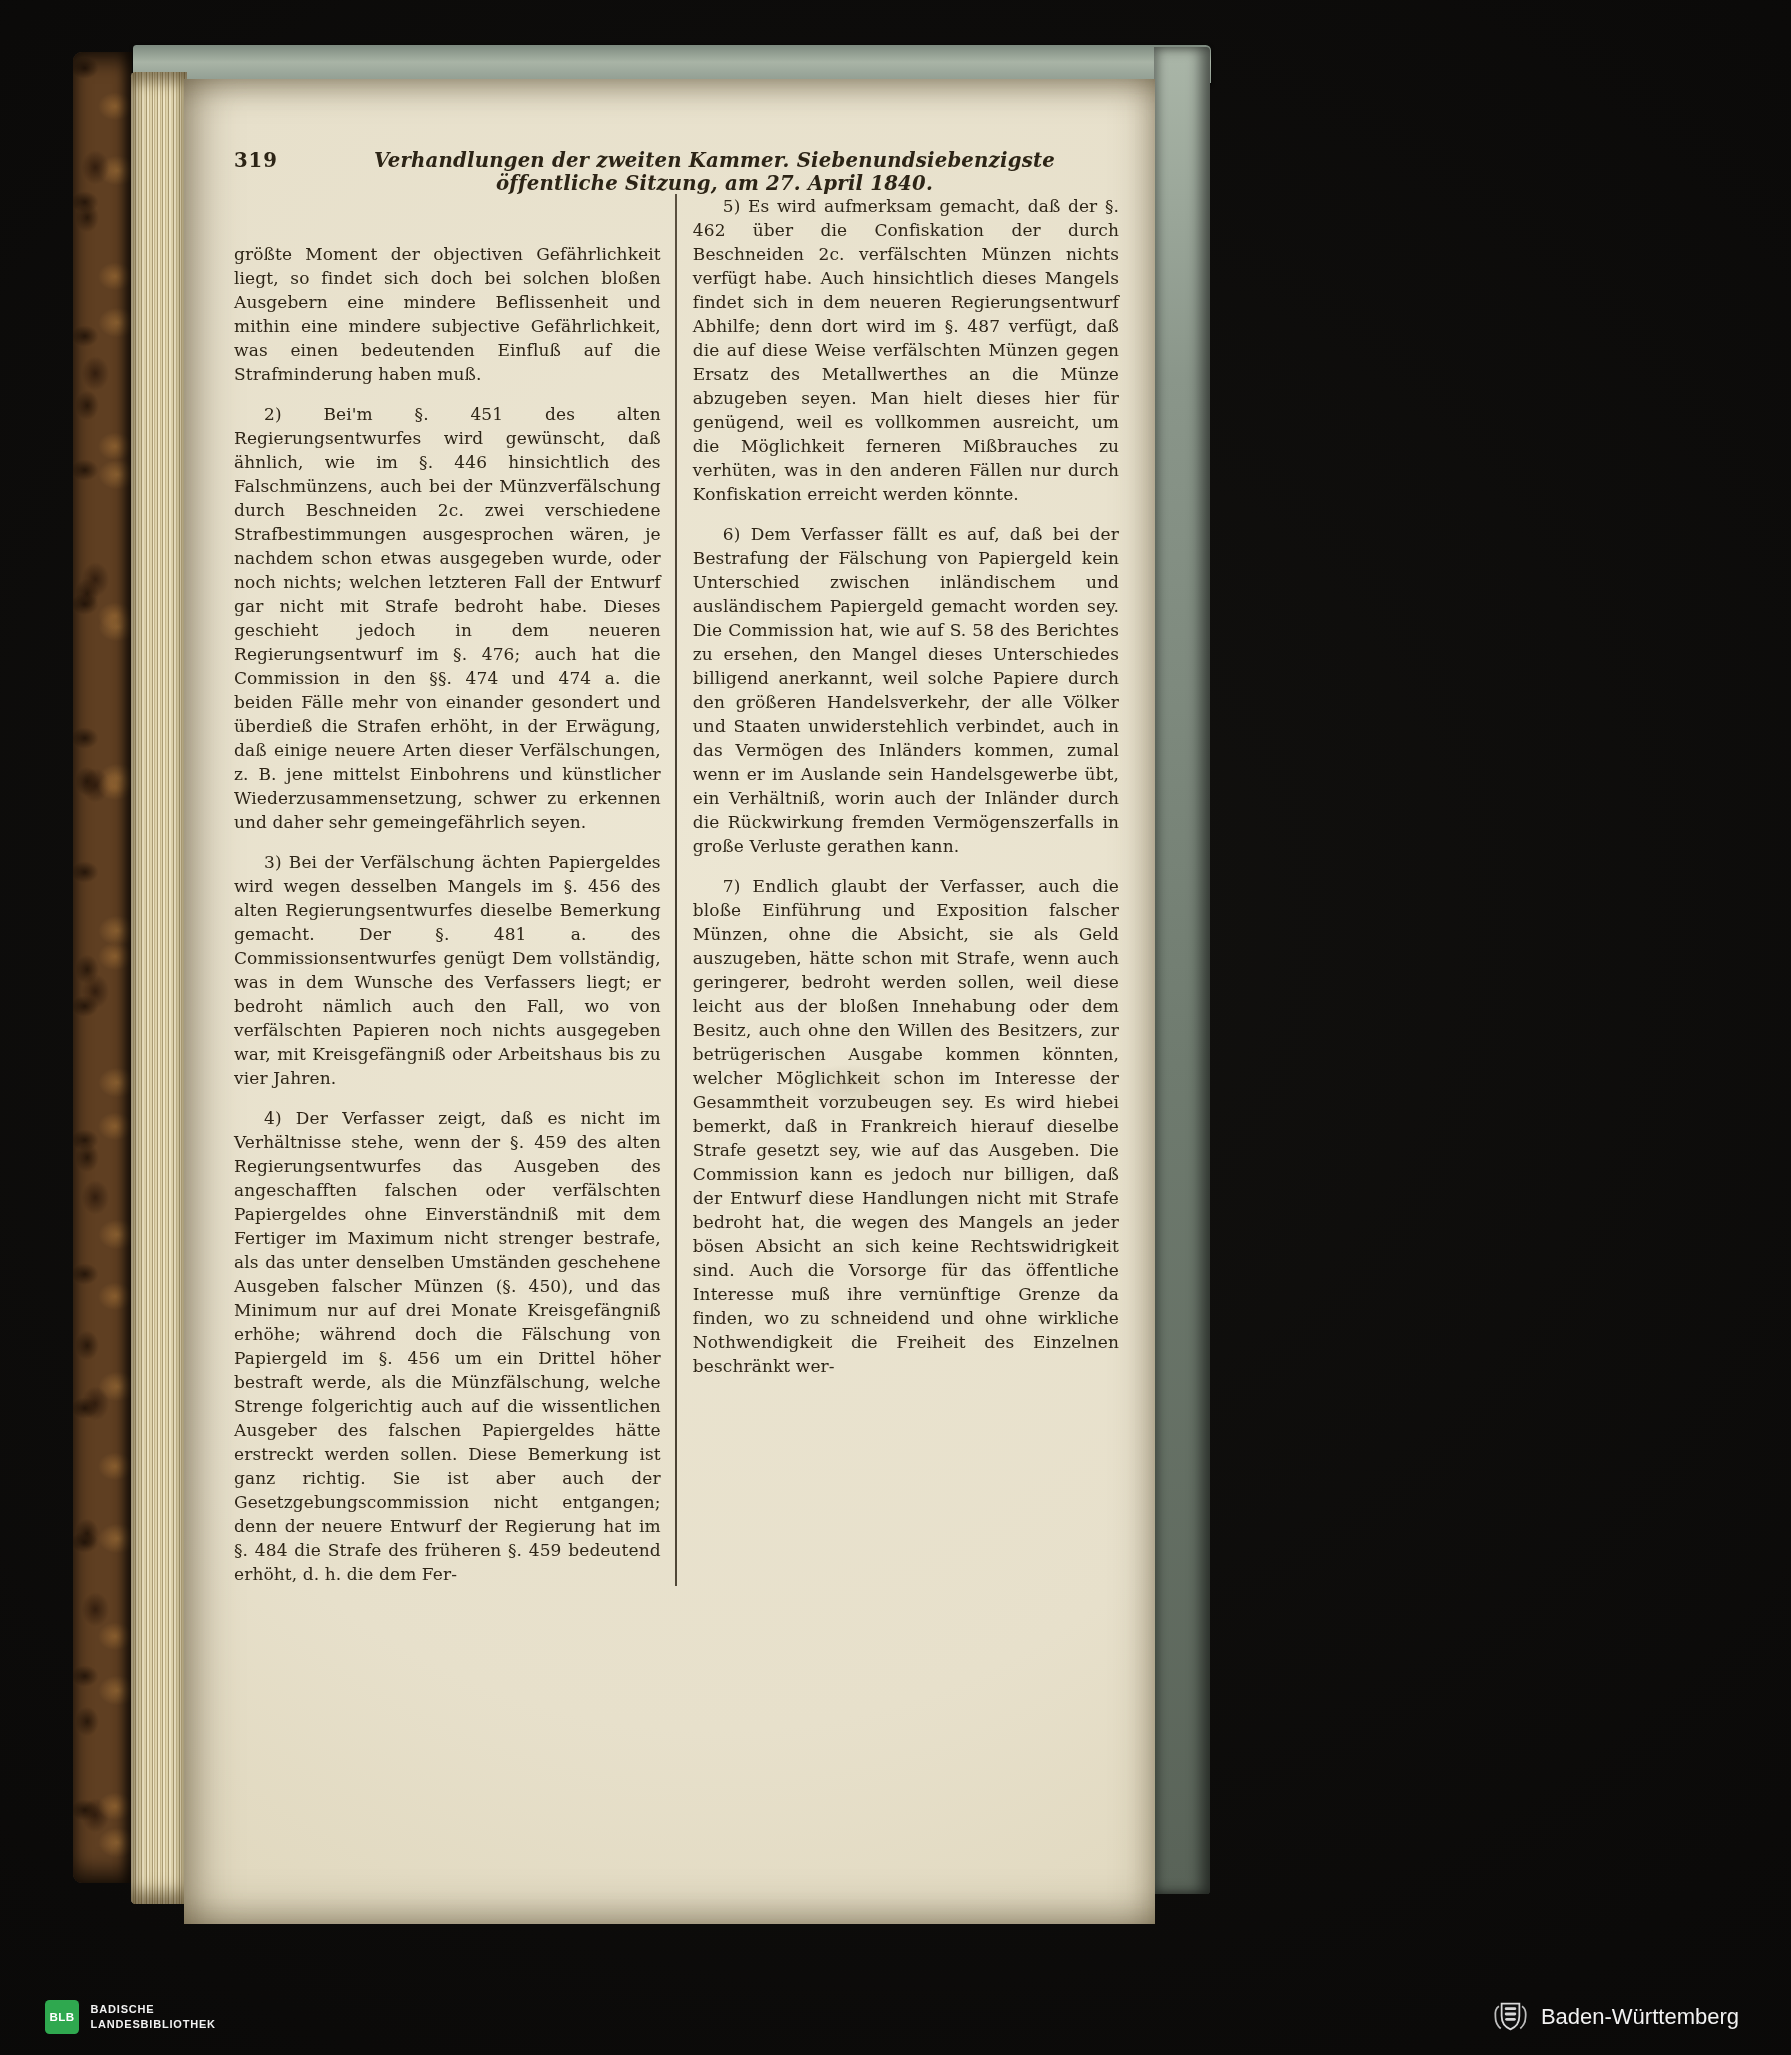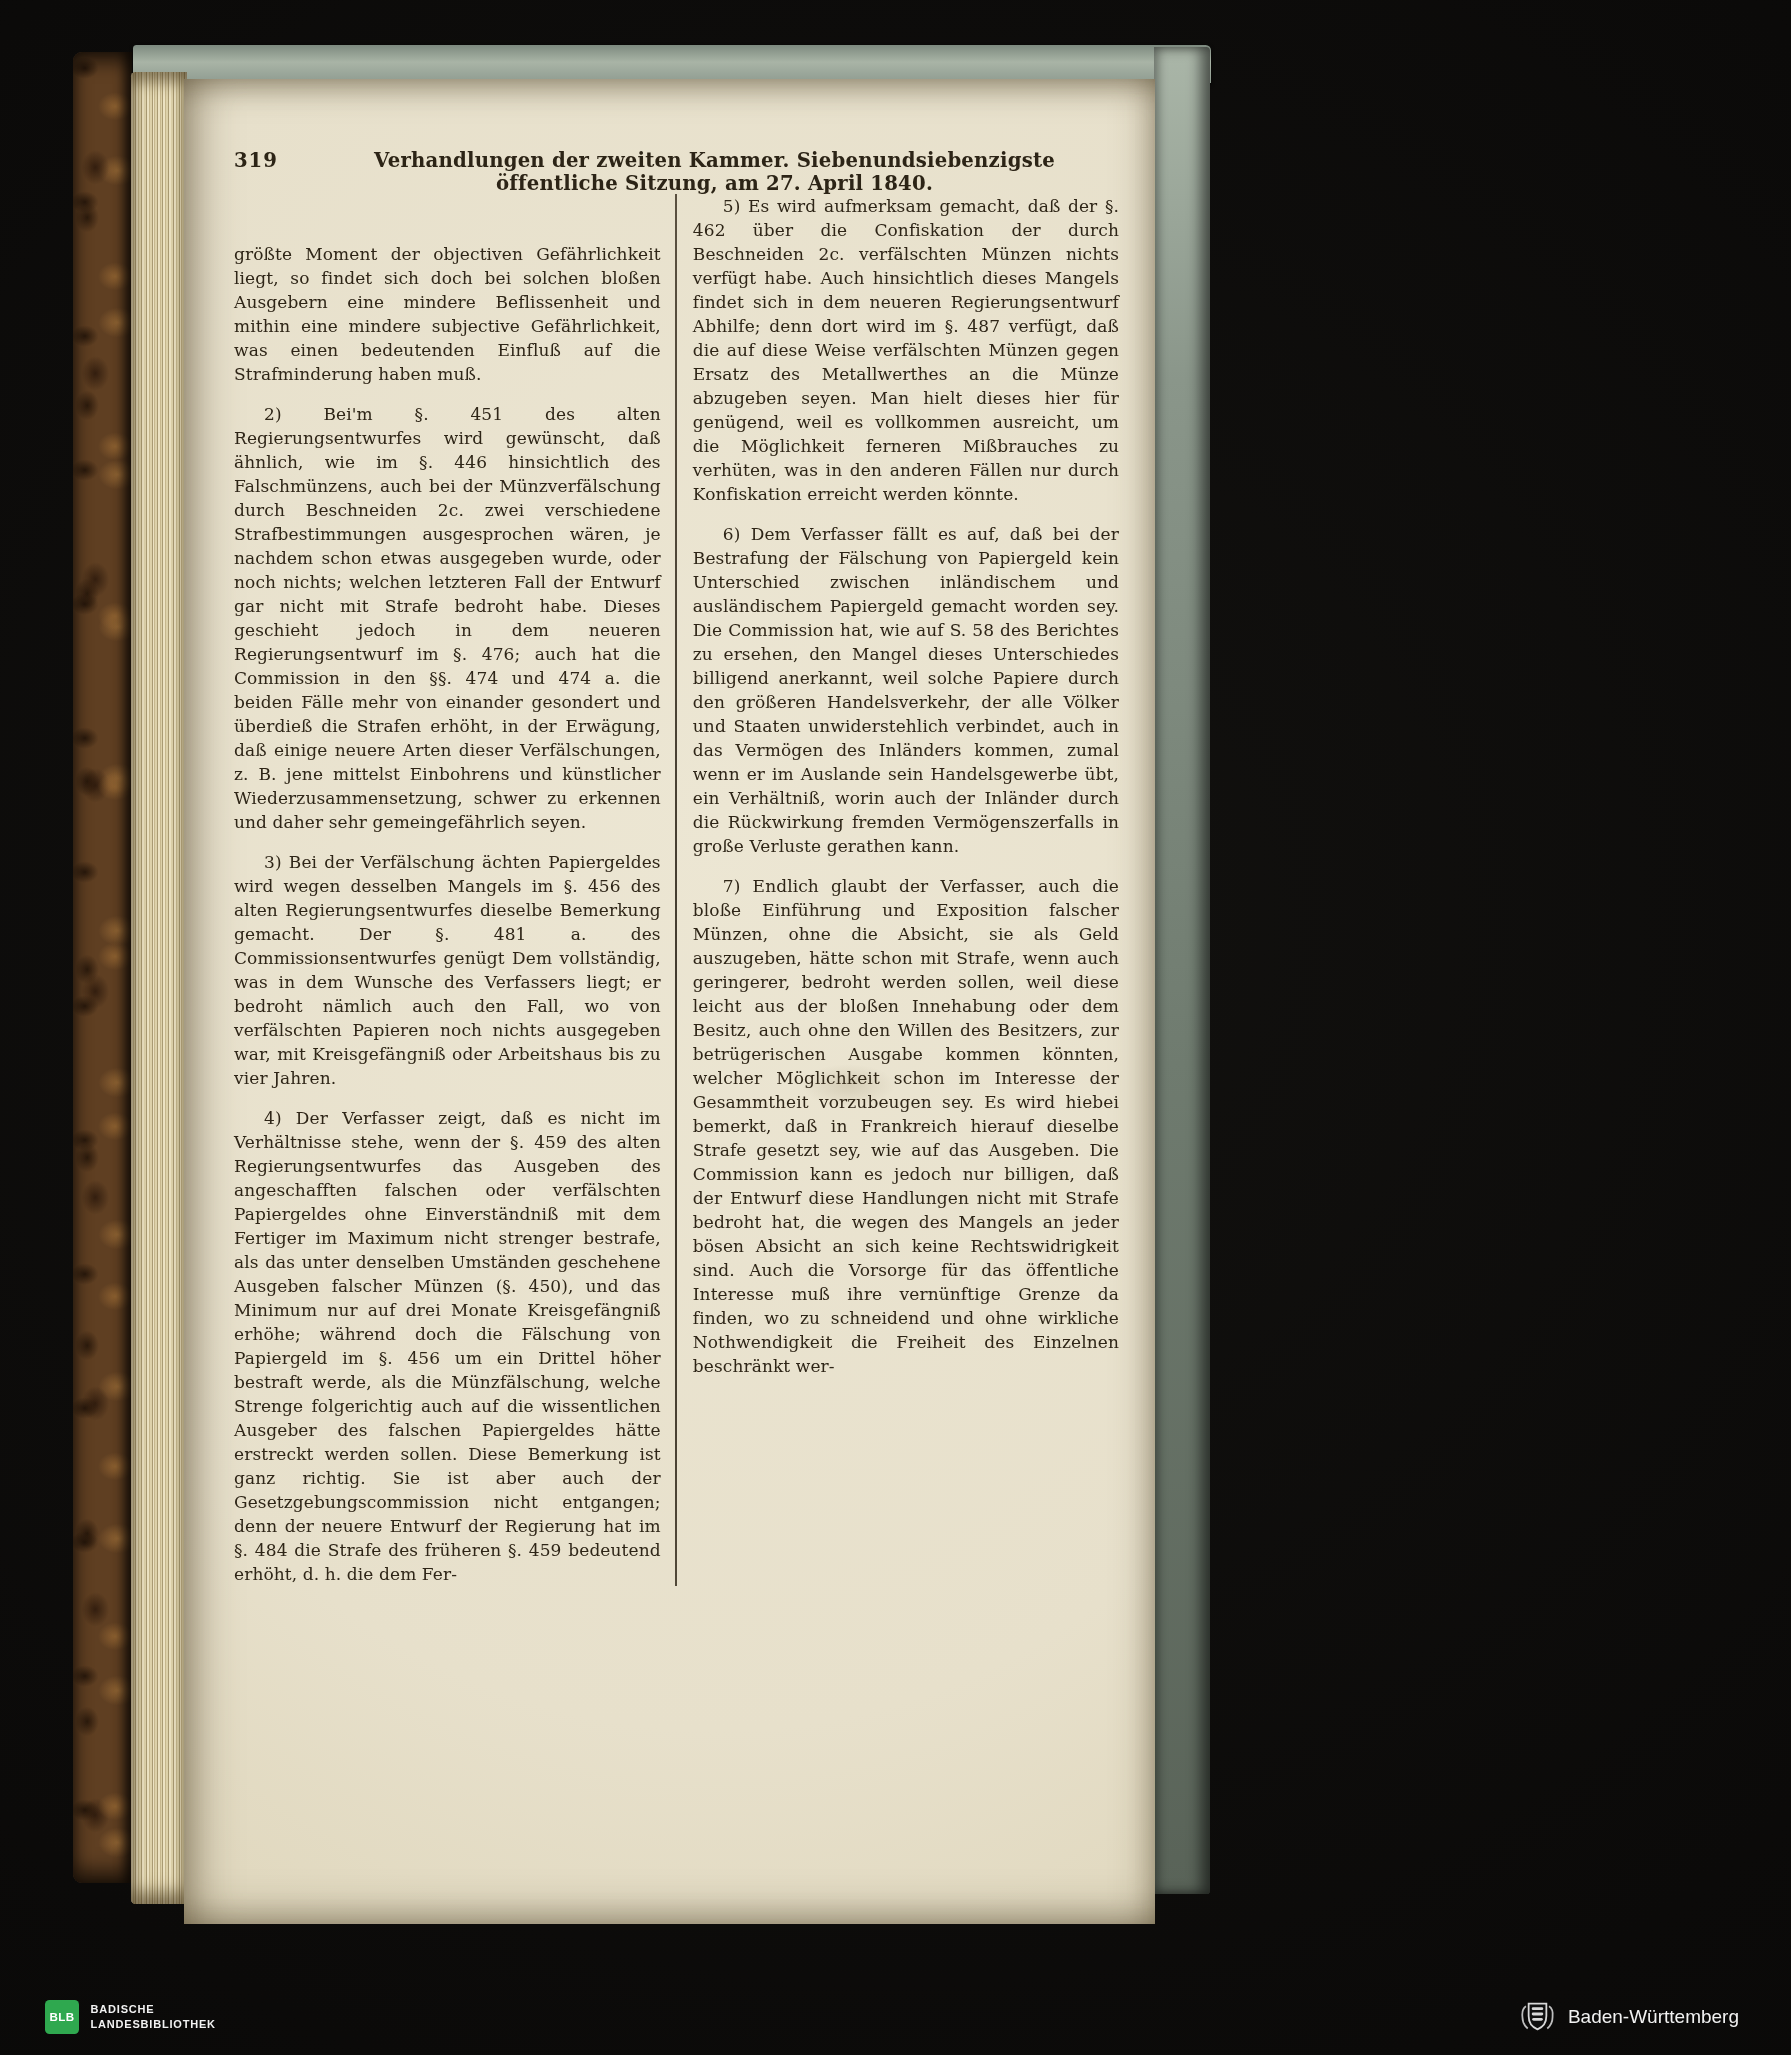--- a/index.html
+++ b/index.html
@@ -62,21 +62,21 @@
     pointer-events:none;
   }
 
   
   .page-header {
     position:absolute; top:70px; left:50px; width:879px;
     display:flex; align-items:baseline;
     color:#2c2416; font-weight:bold; font-size:19.7px; letter-spacing:0.2px;
   }
   .page-num { width:82px; letter-spacing:0.9px; }
-  .header-title { flex:1; text-align:center; }
+  .header-title { flex:1; text-align:center;font-style:italic; }
 
   .columns {
     position:absolute; top:115px; left:50px; width:885px;
     display:flex; align-items:stretch;
   }
   .col {
     font-size:17px; line-height:24px; color:#2e2517;
     text-align:justify; letter-spacing:0.1px;
   }
   .col-left  { width:441px; padding-right:14.3px; box-sizing:border-box; }
@@ -93,21 +93,21 @@
     padding:0 52px 0 45px; box-sizing:border-box;
     font-family:"Liberation Sans", sans-serif;
   }
   .brand-left { display:flex; align-items:center; gap:11.6px; }
   .blb-badge {
     width:34px; height:34px; background:#2fa84f; border-radius:4.5px;
     color:#ffffff; font-weight:bold; font-size:11.6px; letter-spacing:0.4px;
     display:flex; align-items:center; justify-content:center;
   }
   .lib-name { color:#f2f2f2; font-size:11px; font-weight:bold; letter-spacing:0.8px; line-height:1.3; }
-  .brand-right { display:flex; align-items:center; gap:10.7px; color:#f2f2f2; font-size:19px; }
+  .brand-right { display:flex; align-items:center; gap:10.7px; color:#f2f2f2; font-size:22px; }
   .coa { display:flex; align-items:center; }
 </style>
 </head>
 <body>
 
 <div class="stage">
 
   <div class="cover-top"></div>
   <div class="cover-right"></div>
   <div class="cover-left"></div>

